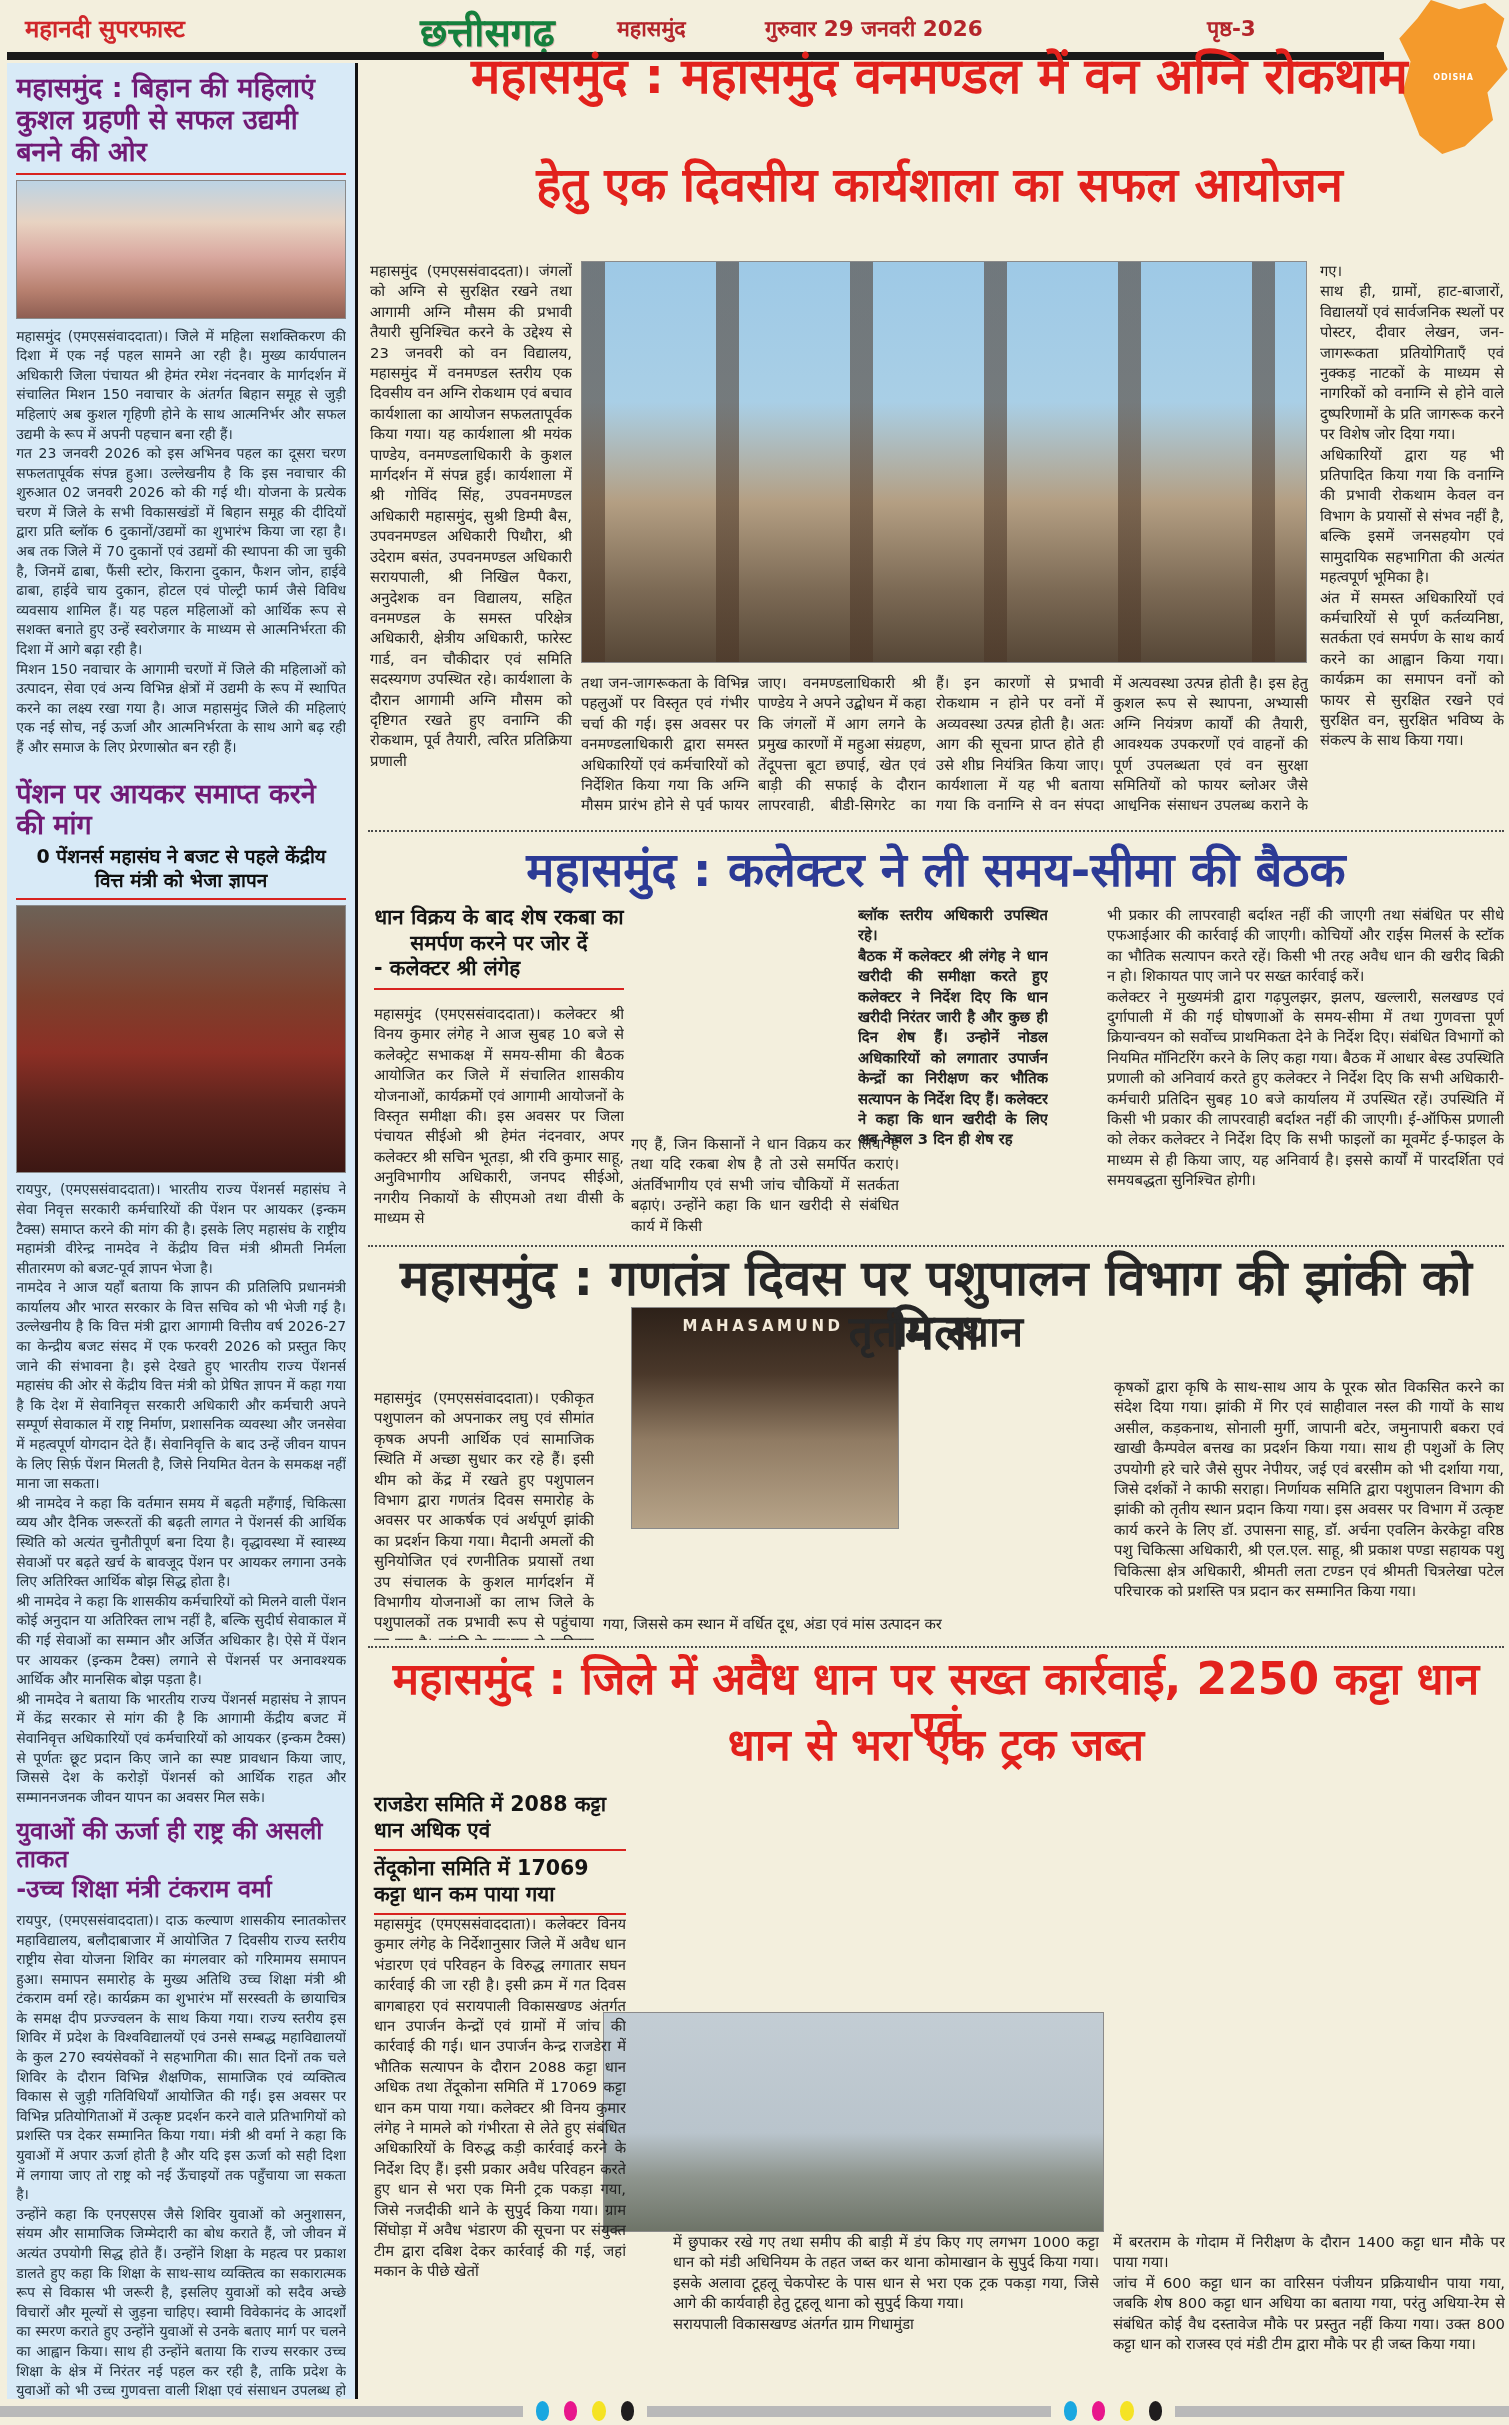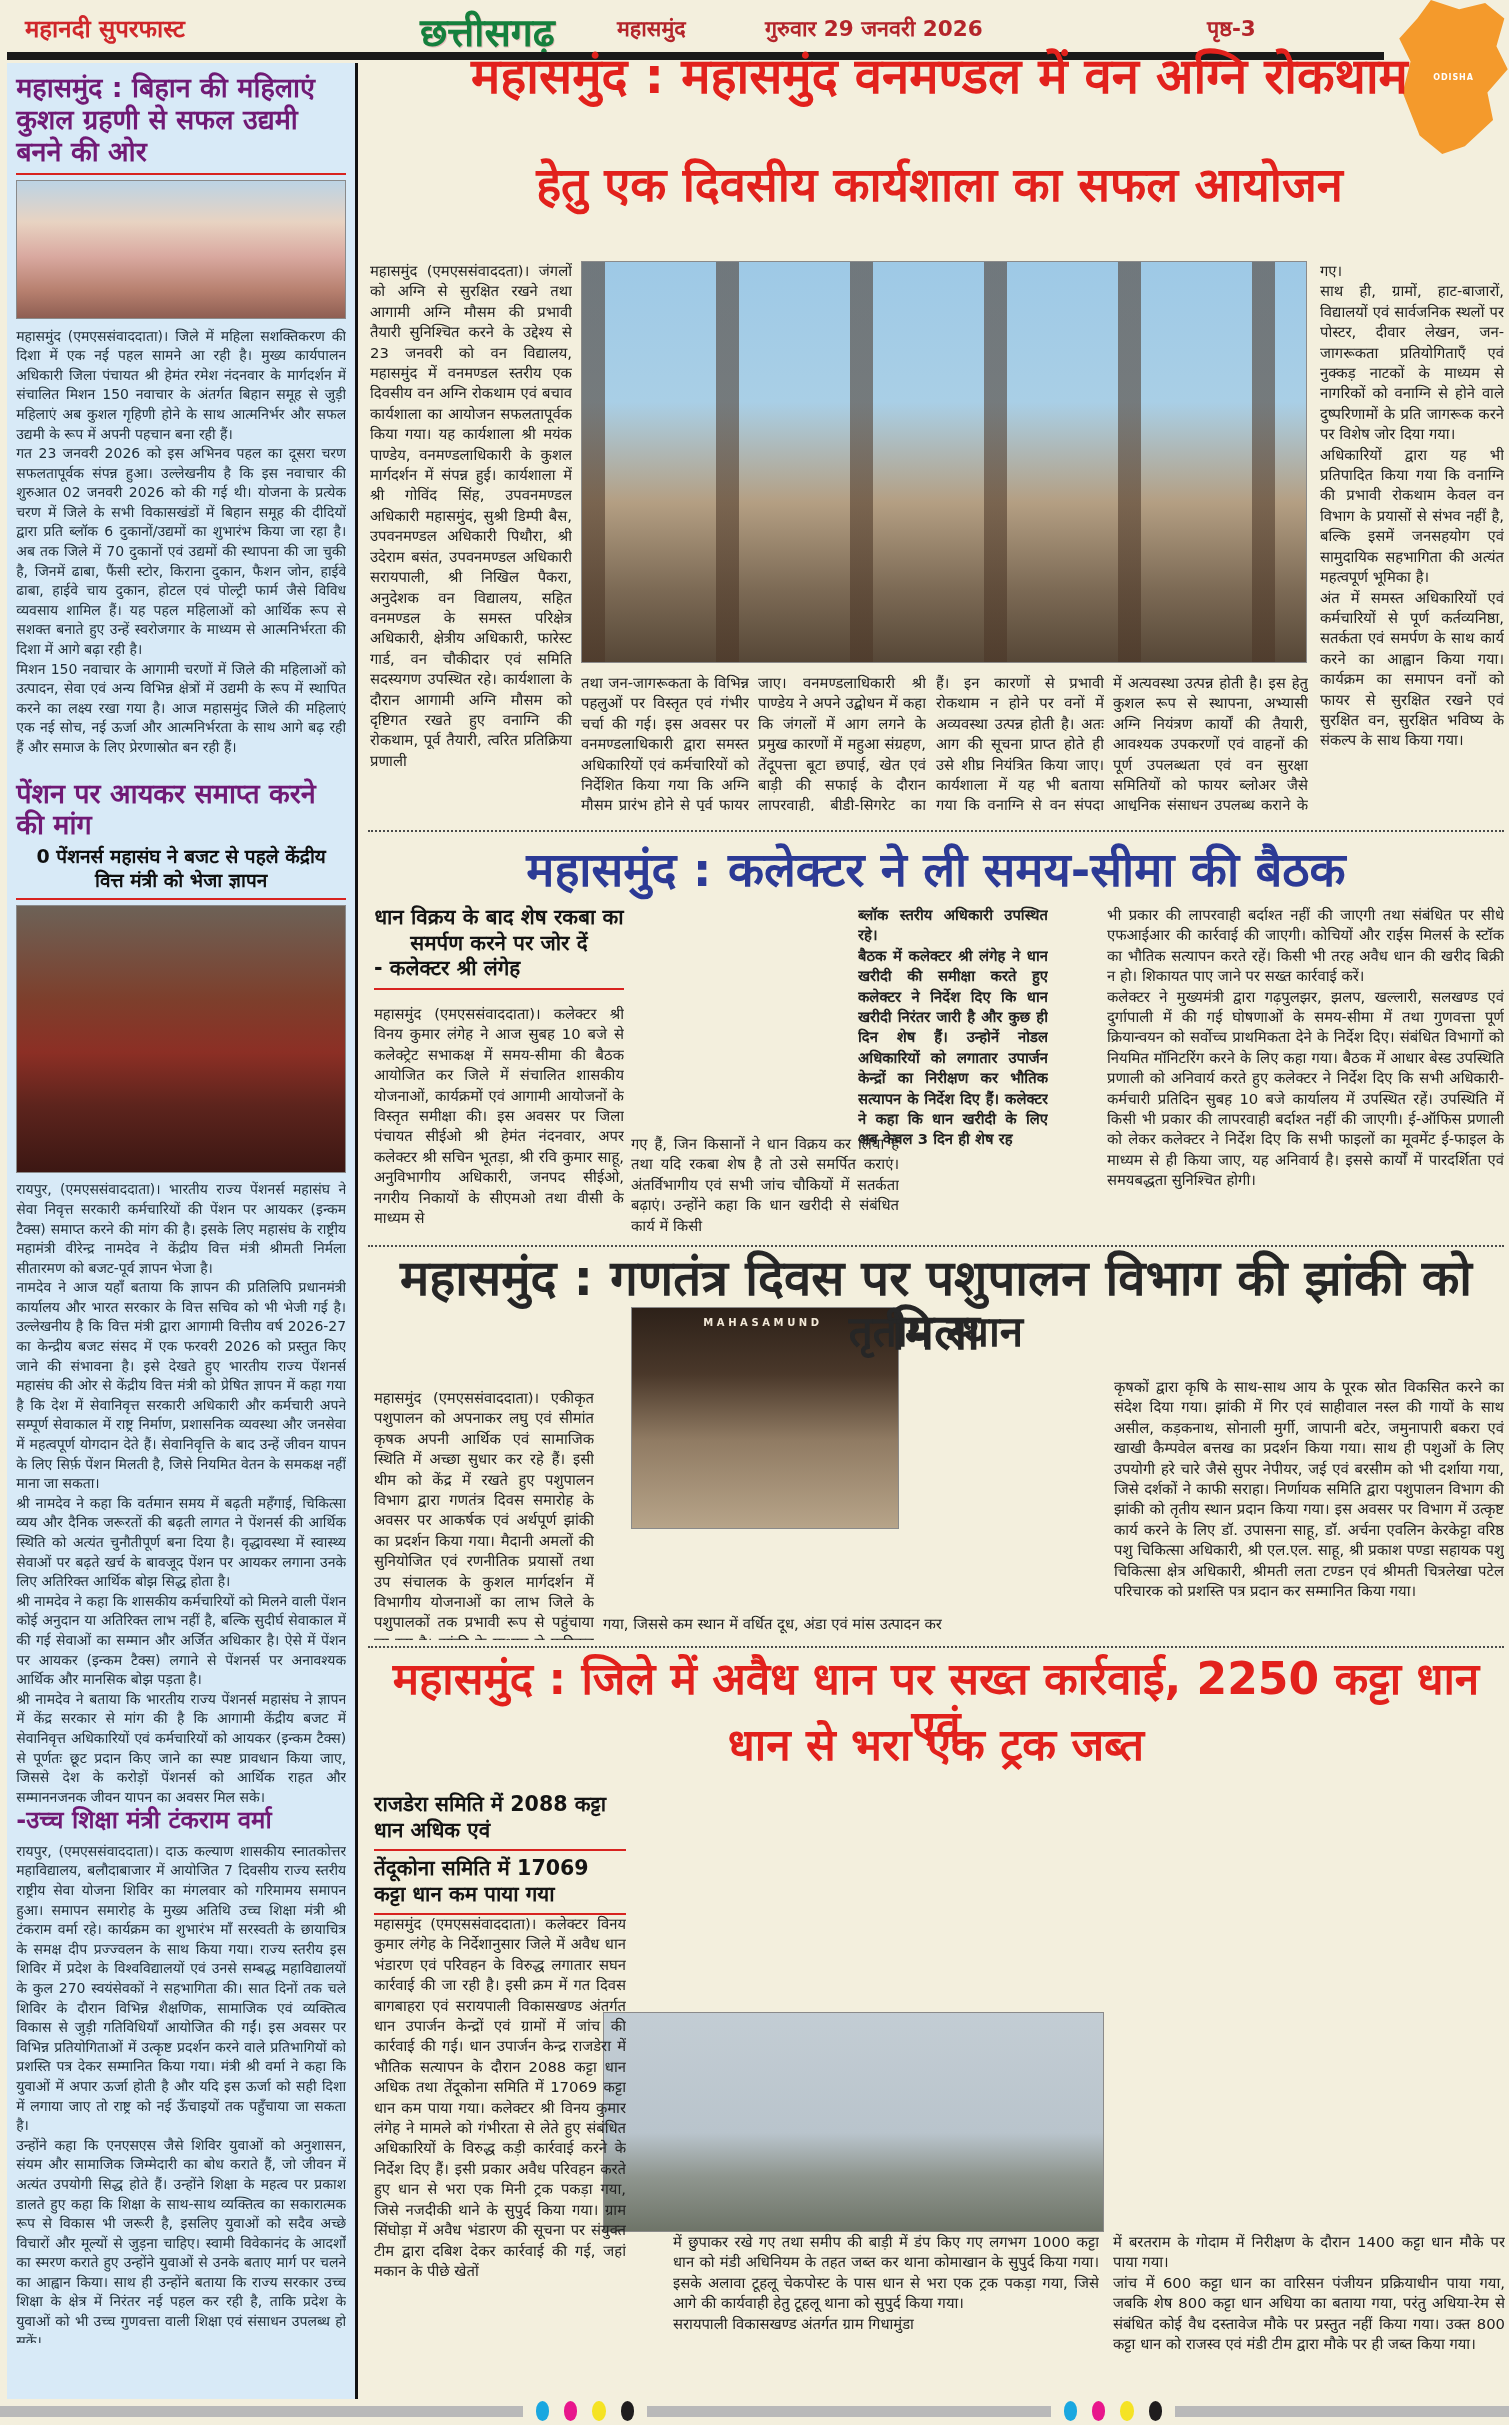--- a/index.html
+++ b/index.html
@@ -34,21 +34,21 @@
   .lbody{font-size:14px;line-height:1.4;text-align:justify;color:#21313b;white-space:pre-line;overflow:hidden;}
   
   .photo{box-sizing:border-box;border:0.9px solid #8a8a8a;overflow:hidden;position:relative;}
   .ph-bihan{background:linear-gradient(180deg,#bcd3e4 0%,#e8d3c2 30%,#d9a9a0 55%,#b7806f 80%,#8e5e52 100%);}
   .ph-protest{background:linear-gradient(180deg,#6d6257 0%,#7d3f2c 35%,#8c2f25 55%,#5d241d 75%,#3c1713 100%);}
   .ph-fire{background:
      repeating-linear-gradient(90deg, rgba(74,53,38,.55) 0 23px, rgba(74,53,38,0) 23px 134px),
      linear-gradient(180deg,#9ec9e6 0%,#a9cfe6 35%,#b49f83 60%,#7c6a55 82%,#564737 100%);}
   .ph-meet{background:linear-gradient(180deg,#2d2119 0%,#4a382a 30%,#907b63 60%,#b7a489 100%);}
   .ph-parade{background:linear-gradient(180deg,#c3cdd4 0%,#b9c4cc 55%,#8f968f 75%,#6e7468 100%);}
-  .meetlabel{position:absolute;top:9px;left:0;right:4px;text-align:center;color:#f3e9d8;font-size:10px;letter-spacing:3.6px;font-weight:bold;}
+  .meetlabel{position:absolute;top:9px;left:0;right:4px;text-align:center;color:#f3e9d8;font-size:15px;letter-spacing:3.6px;font-weight:bold;}
   
   .bigred{font-weight:bold;color:#e2211c;text-align:center;line-height:1.1;}
   .bigblue{font-weight:bold;color:#2c3a95;text-align:center;line-height:1.1;}
   .bigblack{font-weight:bold;color:#262626;text-align:center;line-height:1.1;}
   .bcol{font-size:14.8px;line-height:1.38;text-align:justify;color:#212121;white-space:pre-line;overflow:hidden;}
   .subh{font-size:20.6px;font-weight:bold;line-height:1.25;color:#141414;}
   .dotsep{border:none;border-top:2.7px dotted #4a4a4a;margin:0;}
   
   .footbar{background:#b9b9b9;height:10.7px;}
   .cmyk{display:flex;gap:15px;align-items:center;}
@@ -80,20 +80,21 @@
   <div class="lh1" style="margin-top:9px;">पेंशन पर आयकर समाप्त करने की मांग</div>
   <div class="lh2">0 पेंशनर्स महासंघ ने बजट से पहले केंद्रीय वित्त मंत्री को भेजा ज्ञापन</div>
   <hr class="redrule">
   <div class="photo ph-protest" style="height:268px;margin:1.8px 0 7.2px;"></div>
   <div class="lbody" style="height:626px;">रायपुर, (एमएससंवाददाता)। भारतीय राज्य पेंशनर्स महासंघ ने सेवा निवृत्त सरकारी कर्मचारियों की पेंशन पर आयकर (इन्कम टैक्स) समाप्त करने की मांग की है। इसके लिए महासंघ के राष्ट्रीय महामंत्री वीरेन्द्र नामदेव ने केंद्रीय वित्त मंत्री श्रीमती निर्मला सीतारमण को बजट-पूर्व ज्ञापन भेजा है।
 नामदेव ने आज यहाँ बताया कि ज्ञापन की प्रतिलिपि प्रधानमंत्री कार्यालय और भारत सरकार के वित्त सचिव को भी भेजी गई है। उल्लेखनीय है कि वित्त मंत्री द्वारा आगामी वित्तीय वर्ष 2026-27 का केन्द्रीय बजट संसद में एक फरवरी 2026 को प्रस्तुत किए जाने की संभावना है। इसे देखते हुए भारतीय राज्य पेंशनर्स महासंघ की ओर से केंद्रीय वित्त मंत्री को प्रेषित ज्ञापन में कहा गया है कि देश में सेवानिवृत्त सरकारी अधिकारी और कर्मचारी अपने सम्पूर्ण सेवाकाल में राष्ट्र निर्माण, प्रशासनिक व्यवस्था और जनसेवा में महत्वपूर्ण योगदान देते हैं। सेवानिवृत्ति के बाद उन्हें जीवन यापन के लिए सिर्फ़ पेंशन मिलती है, जिसे नियमित वेतन के समकक्ष नहीं माना जा सकता।
 श्री नामदेव ने कहा कि वर्तमान समय में बढ़ती महँगाई, चिकित्सा व्यय और दैनिक जरूरतों की बढ़ती लागत ने पेंशनर्स की आर्थिक स्थिति को अत्यंत चुनौतीपूर्ण बना दिया है। वृद्धावस्था में स्वास्थ्य सेवाओं पर बढ़ते खर्च के बावजूद पेंशन पर आयकर लगाना उनके लिए अतिरिक्त आर्थिक बोझ सिद्ध होता है।
 श्री नामदेव ने कहा कि शासकीय कर्मचारियों को मिलने वाली पेंशन कोई अनुदान या अतिरिक्त लाभ नहीं है, बल्कि सुदीर्घ सेवाकाल में की गई सेवाओं का सम्मान और अर्जित अधिकार है। ऐसे में पेंशन पर आयकर (इन्कम टैक्स) लगाने से पेंशनर्स पर अनावश्यक आर्थिक और मानसिक बोझ पड़ता है।
 श्री नामदेव ने बताया कि भारतीय राज्य पेंशनर्स महासंघ ने ज्ञापन में केंद्र सरकार से मांग की है कि आगामी केंद्रीय बजट में सेवानिवृत्त अधिकारियों एवं कर्मचारियों को आयकर (इन्कम टैक्स) से पूर्णतः छूट प्रदान किए जाने का स्पष्ट प्रावधान किया जाए, जिससे देश के करोड़ों पेंशनर्स को आर्थिक राहत और सम्माननजनक जीवन यापन का अवसर मिल सके।</div>
 
+  <div class="lh1" style="font-size:24px;margin-top:10.7px;">युवाओं की ऊर्जा ही राष्ट्र की असली ताकत</div>
   <div class="lh1" style="font-size:24px;margin-top:0;">-उच्च शिक्षा मंत्री टंकराम वर्मा</div>
   <div class="lbody" style="height:501px;margin-top:7.2px;">रायपुर, (एमएससंवाददाता)। दाऊ कल्याण शासकीय स्नातकोत्तर महाविद्यालय, बलौदाबाजार में आयोजित 7 दिवसीय राज्य स्तरीय राष्ट्रीय सेवा योजना शिविर का मंगलवार को गरिमामय समापन हुआ। समापन समारोह के मुख्य अतिथि उच्च शिक्षा मंत्री श्री टंकराम वर्मा रहे। कार्यक्रम का शुभारंभ माँ सरस्वती के छायाचित्र के समक्ष दीप प्रज्ज्वलन के साथ किया गया। राज्य स्तरीय इस शिविर में प्रदेश के विश्वविद्यालयों एवं उनसे सम्बद्ध महाविद्यालयों के कुल 270 स्वयंसेवकों ने सहभागिता की। सात दिनों तक चले शिविर के दौरान विभिन्न शैक्षणिक, सामाजिक एवं व्यक्तित्व विकास से जुड़ी गतिविधियाँ आयोजित की गईं। इस अवसर पर विभिन्न प्रतियोगिताओं में उत्कृष्ट प्रदर्शन करने वाले प्रतिभागियों को प्रशस्ति पत्र देकर सम्मानित किया गया। मंत्री श्री वर्मा ने कहा कि युवाओं में अपार ऊर्जा होती है और यदि इस ऊर्जा को सही दिशा में लगाया जाए तो राष्ट्र को नई ऊँचाइयों तक पहुँचाया जा सकता है।
 उन्होंने कहा कि एनएसएस जैसे शिविर युवाओं को अनुशासन, संयम और सामाजिक जिम्मेदारी का बोध कराते हैं, जो जीवन में अत्यंत उपयोगी सिद्ध होते हैं। उन्होंने शिक्षा के महत्व पर प्रकाश डालते हुए कहा कि शिक्षा के साथ-साथ व्यक्तित्व का सकारात्मक रूप से विकास भी जरूरी है, इसलिए युवाओं को सदैव अच्छे विचारों और मूल्यों से जुड़ना चाहिए। स्वामी विवेकानंद के आदर्शों का स्मरण कराते हुए उन्होंने युवाओं से उनके बताए मार्ग पर चलने का आह्वान किया। साथ ही उन्होंने बताया कि राज्य सरकार उच्च शिक्षा के क्षेत्र में निरंतर नई पहल कर रही है, ताकि प्रदेश के युवाओं को भी उच्च गुणवत्ता वाली शिक्षा एवं संसाधन उपलब्ध हो सकें।</div>
 </div>
 
 <div class="abs bigred" style="left:376px;top:50px;width:1127px;font-size:49px;">महासमुंद : महासमुंद वनमण्डल में वन अग्नि रोकथाम</div>
 <div class="abs bigred" style="left:376px;top:159px;width:1127px;font-size:47px;">हेतु एक दिवसीय कार्यशाला का सफल आयोजन</div>
 
 <div class="abs bcol" style="left:370px;top:261px;width:202px;height:551px;">महासमुंद (एमएससंवाददता)। जंगलों को अग्नि से सुरक्षित रखने तथा आगामी अग्नि मौसम की प्रभावी तैयारी सुनिश्चित करने के उद्देश्य से 23 जनवरी को वन विद्यालय, महासमुंद में वनमण्डल स्तरीय एक दिवसीय वन अग्नि रोकथाम एवं बचाव कार्यशाला का आयोजन सफलतापूर्वक किया गया। यह कार्यशाला श्री मयंक पाण्डेय, वनमण्डलाधिकारी के कुशल मार्गदर्शन में संपन्न हुई। कार्यशाला में श्री गोविंद सिंह, उपवनमण्डल अधिकारी महासमुंद, सुश्री डिम्पी बैस, उपवनमण्डल अधिकारी पिथौरा, श्री उदेराम बसंत, उपवनमण्डल अधिकारी सरायपाली, श्री निखिल पैकरा, अनुदेशक वन विद्यालय, सहित वनमण्डल के समस्त परिक्षेत्र अधिकारी, क्षेत्रीय अधिकारी, फारेस्ट गार्ड, वन चौकीदार एवं समिति सदस्यगण उपस्थित रहे। कार्यशाला के दौरान आगामी अग्नि मौसम को दृष्टिगत रखते हुए वनाग्नि की रोकथाम, पूर्व तैयारी, त्वरित प्रतिक्रिया प्रणाली</div>
 <div class="abs photo ph-fire" style="left:581px;top:261px;width:726px;height:402px;"></div>

